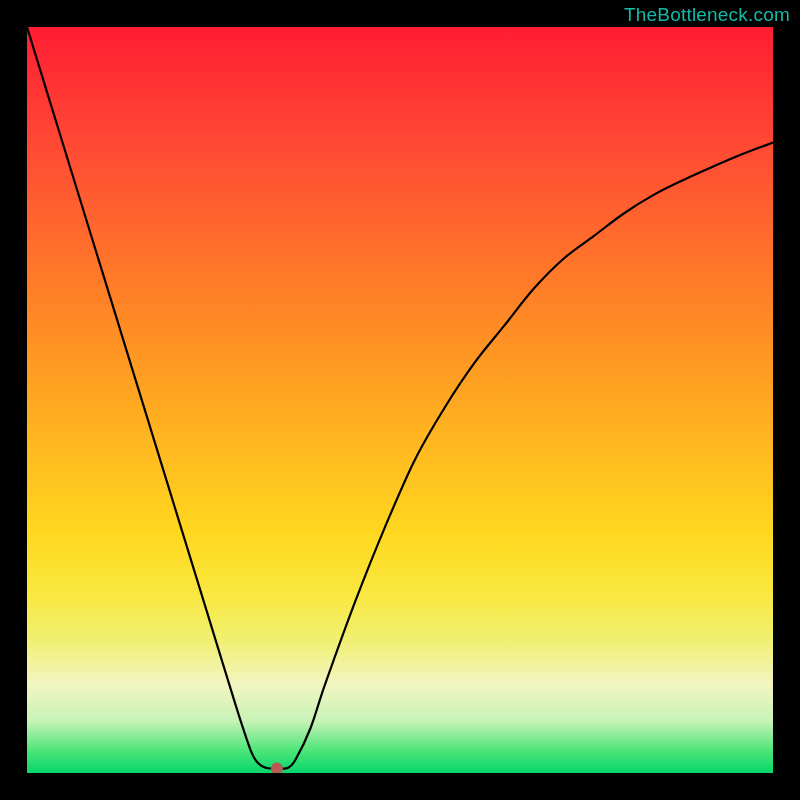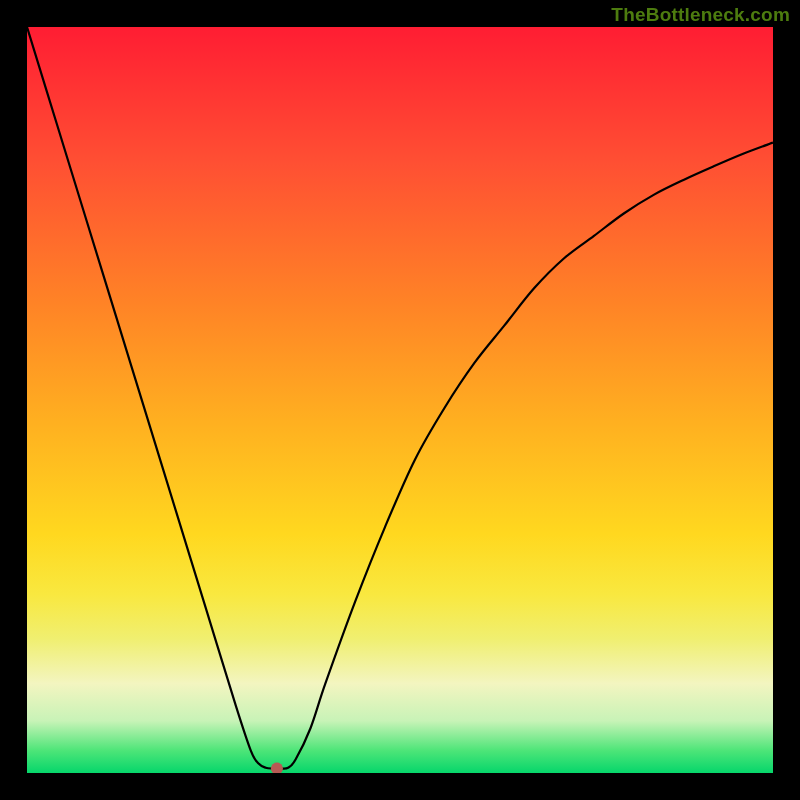--- a/index.html
+++ b/index.html
@@ -51,23 +51,23 @@
     stroke-width: 2.2;
   }
   .marker {
     fill: #b75a54;
     stroke: none;
   }
   .attribution {
     position: absolute;
     top: 4px;
     right: 10px;
-    color: #4d7c0f;
+    color: #14b8a6;
     font-size: 19px;
-    font-weight: 700;
+    font-weight: 400;
     letter-spacing: 0.2px;
   }
 </style>
 </head>
 <body>
 <div class="frame">
 
   <div class="plot-area">
     <svg class="curve-svg" viewBox="0 0 746 746" preserveAspectRatio="none">
       <path class="curve-path" d="M 0.00 0.00 C 4.97 16.16 19.89 64.65 29.84 96.98 C 39.79 129.31 49.73 161.63 59.68 193.96 C 69.63 226.29 79.57 258.61 89.52 290.94 C 99.47 323.27 109.41 355.59 119.36 387.92 C 129.31 420.25 139.25 452.57 149.20 484.90 C 159.15 517.23 169.09 549.55 179.04 581.88 C 188.99 614.21 201.42 655.24 208.88 678.86 C 216.34 702.48 220.07 714.05 223.80 723.62 C 227.53 733.19 228.77 733.44 231.26 736.30 C 233.75 739.16 236.23 739.91 238.72 740.78 C 241.21 741.65 243.69 741.40 246.18 741.52 C 248.67 741.65 251.15 741.65 253.64 741.52 C 256.13 741.40 258.61 742.27 261.10 740.78 C 263.59 739.29 264.83 739.16 268.56 732.57 C 272.29 725.98 278.51 713.92 283.48 701.24 C 288.45 688.56 290.94 677.62 298.40 656.48 C 305.86 635.34 318.29 600.53 328.24 574.42 C 338.19 548.31 348.13 523.44 358.08 499.82 C 368.03 476.20 377.97 452.57 387.92 432.68 C 397.87 412.79 407.81 396.62 417.76 380.46 C 427.71 364.30 437.65 349.38 447.60 335.70 C 457.55 322.02 467.49 310.83 477.44 298.40 C 487.39 285.97 497.33 272.29 507.28 261.10 C 517.23 249.91 527.17 239.96 537.12 231.26 C 547.07 222.56 557.01 216.34 566.96 208.88 C 576.91 201.42 586.85 193.34 596.80 186.50 C 606.75 179.66 616.69 173.45 626.64 167.85 C 636.59 162.26 646.53 157.65 656.48 152.93 C 666.43 148.21 676.37 143.85 686.32 139.50 C 696.27 135.15 706.21 130.80 716.16 126.82 C 726.11 122.84 741.03 117.50 746.00 115.63"></path>

